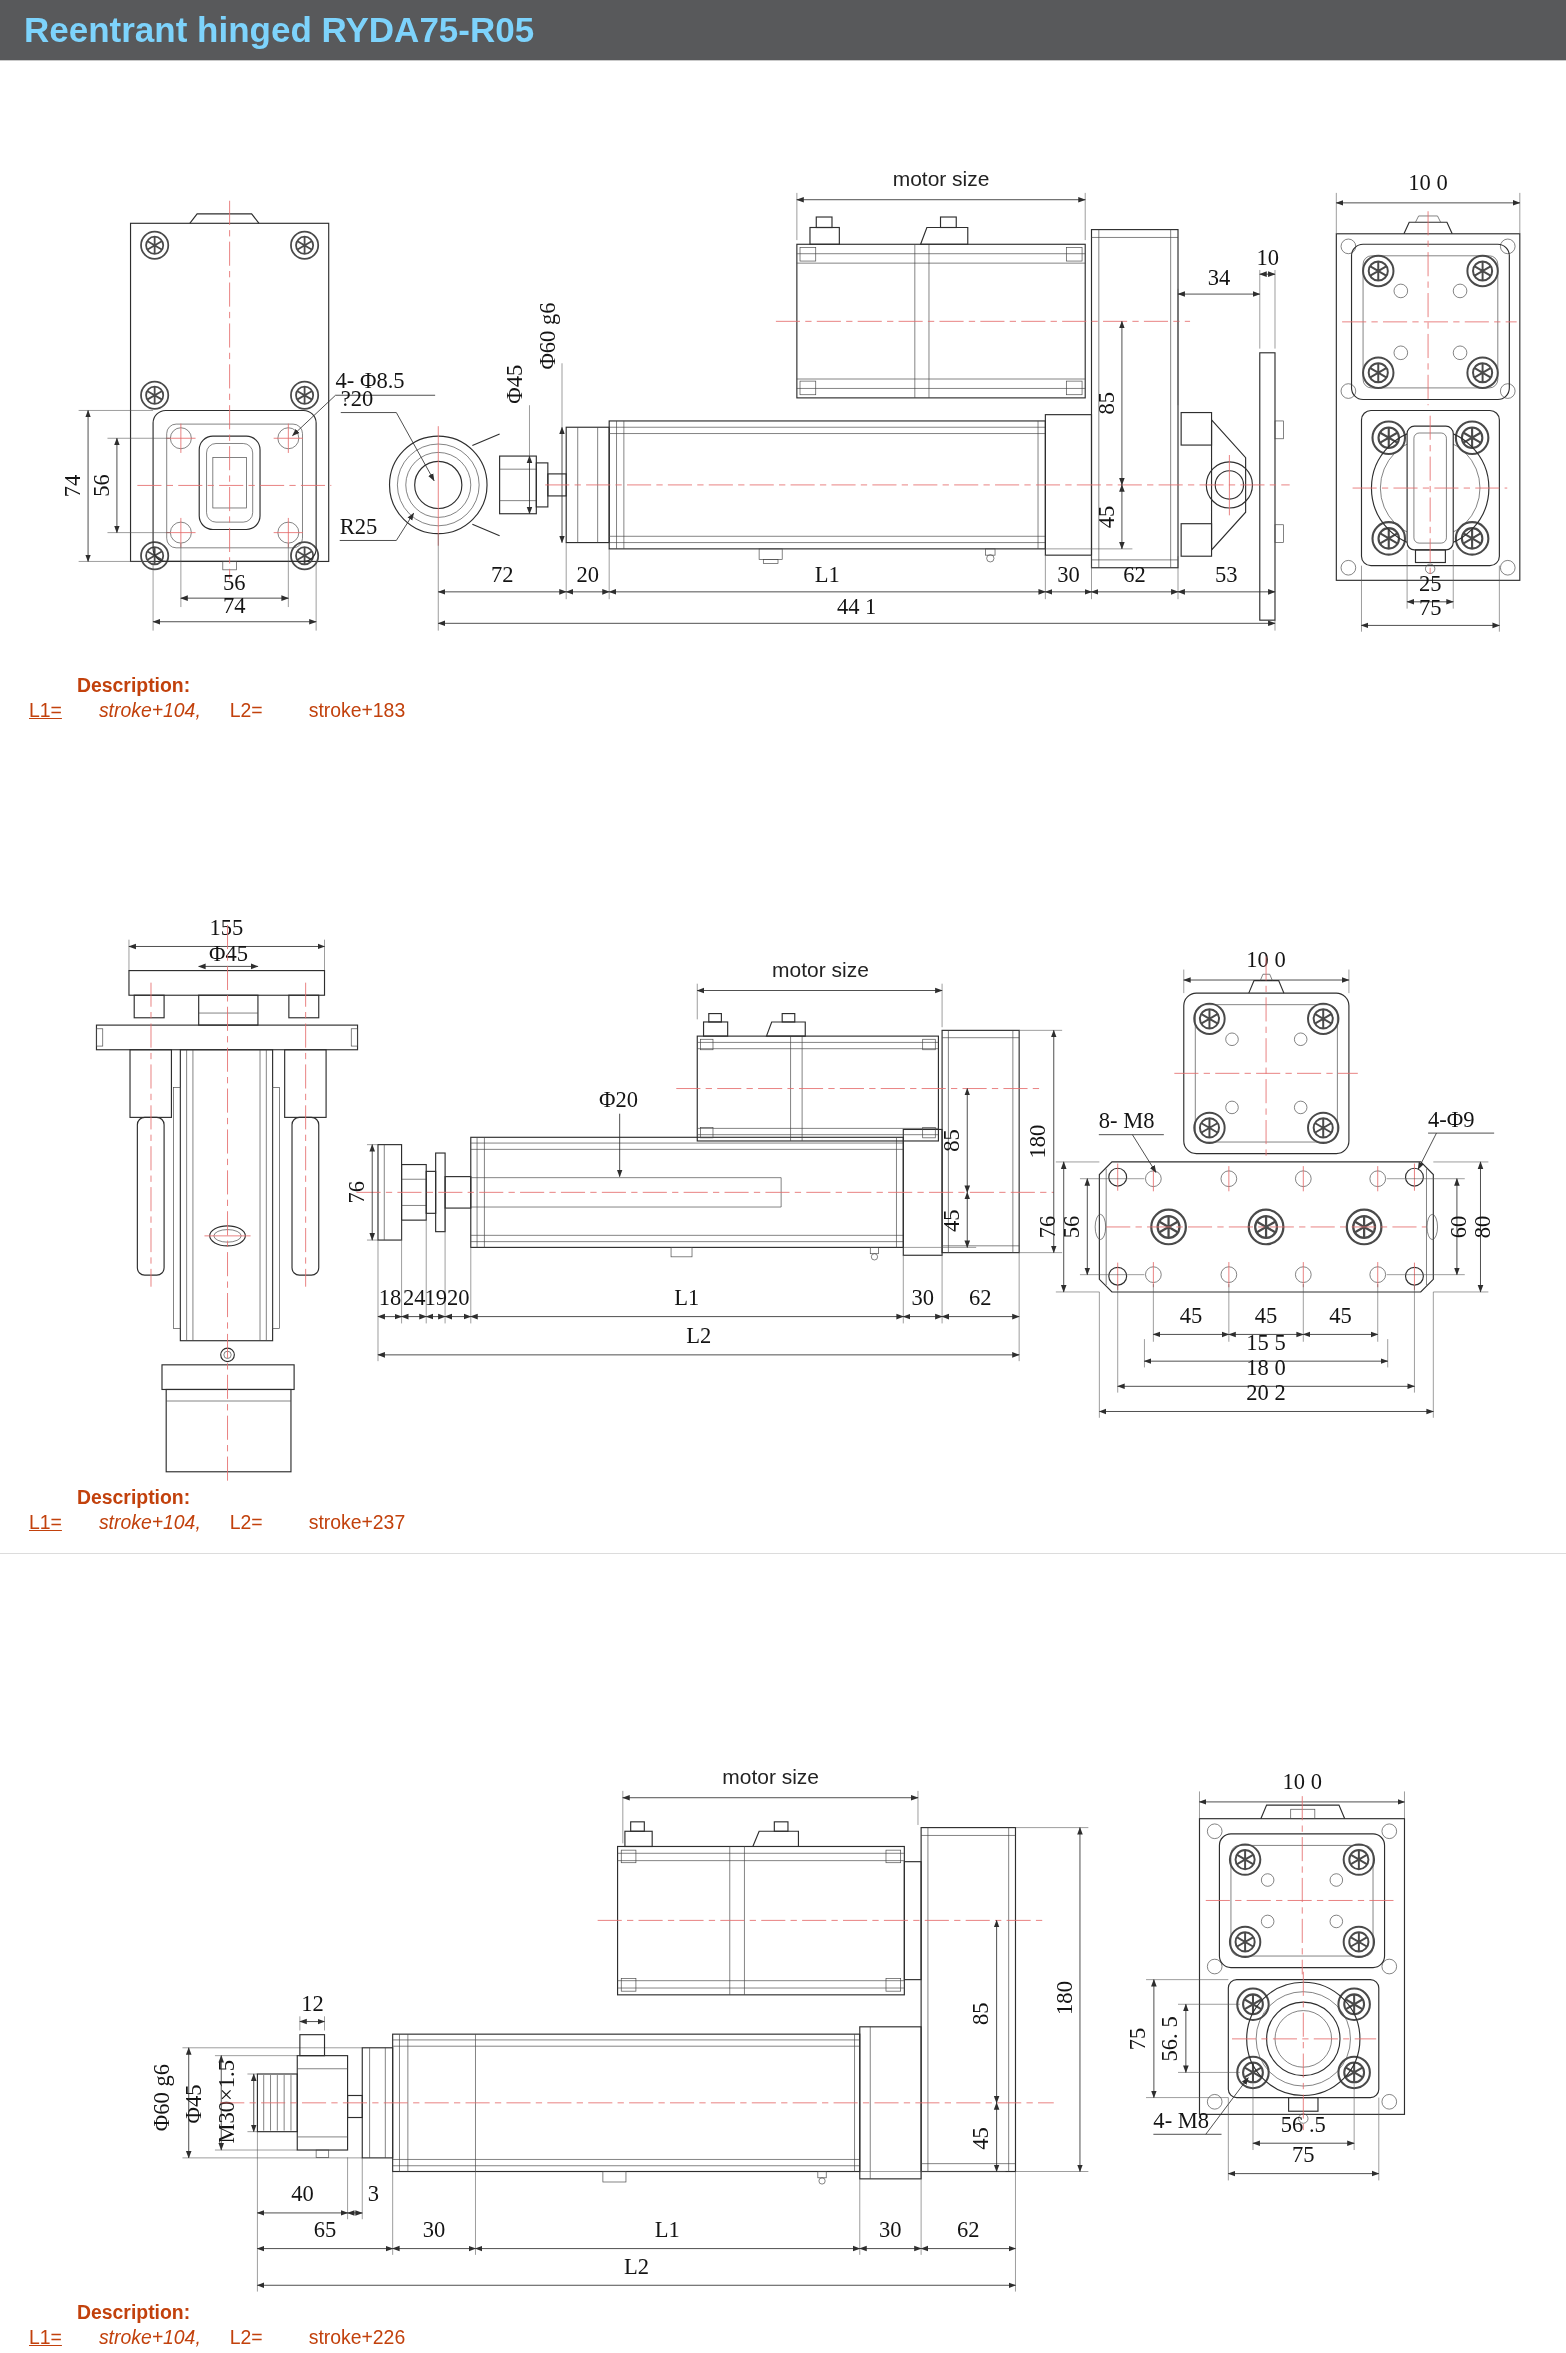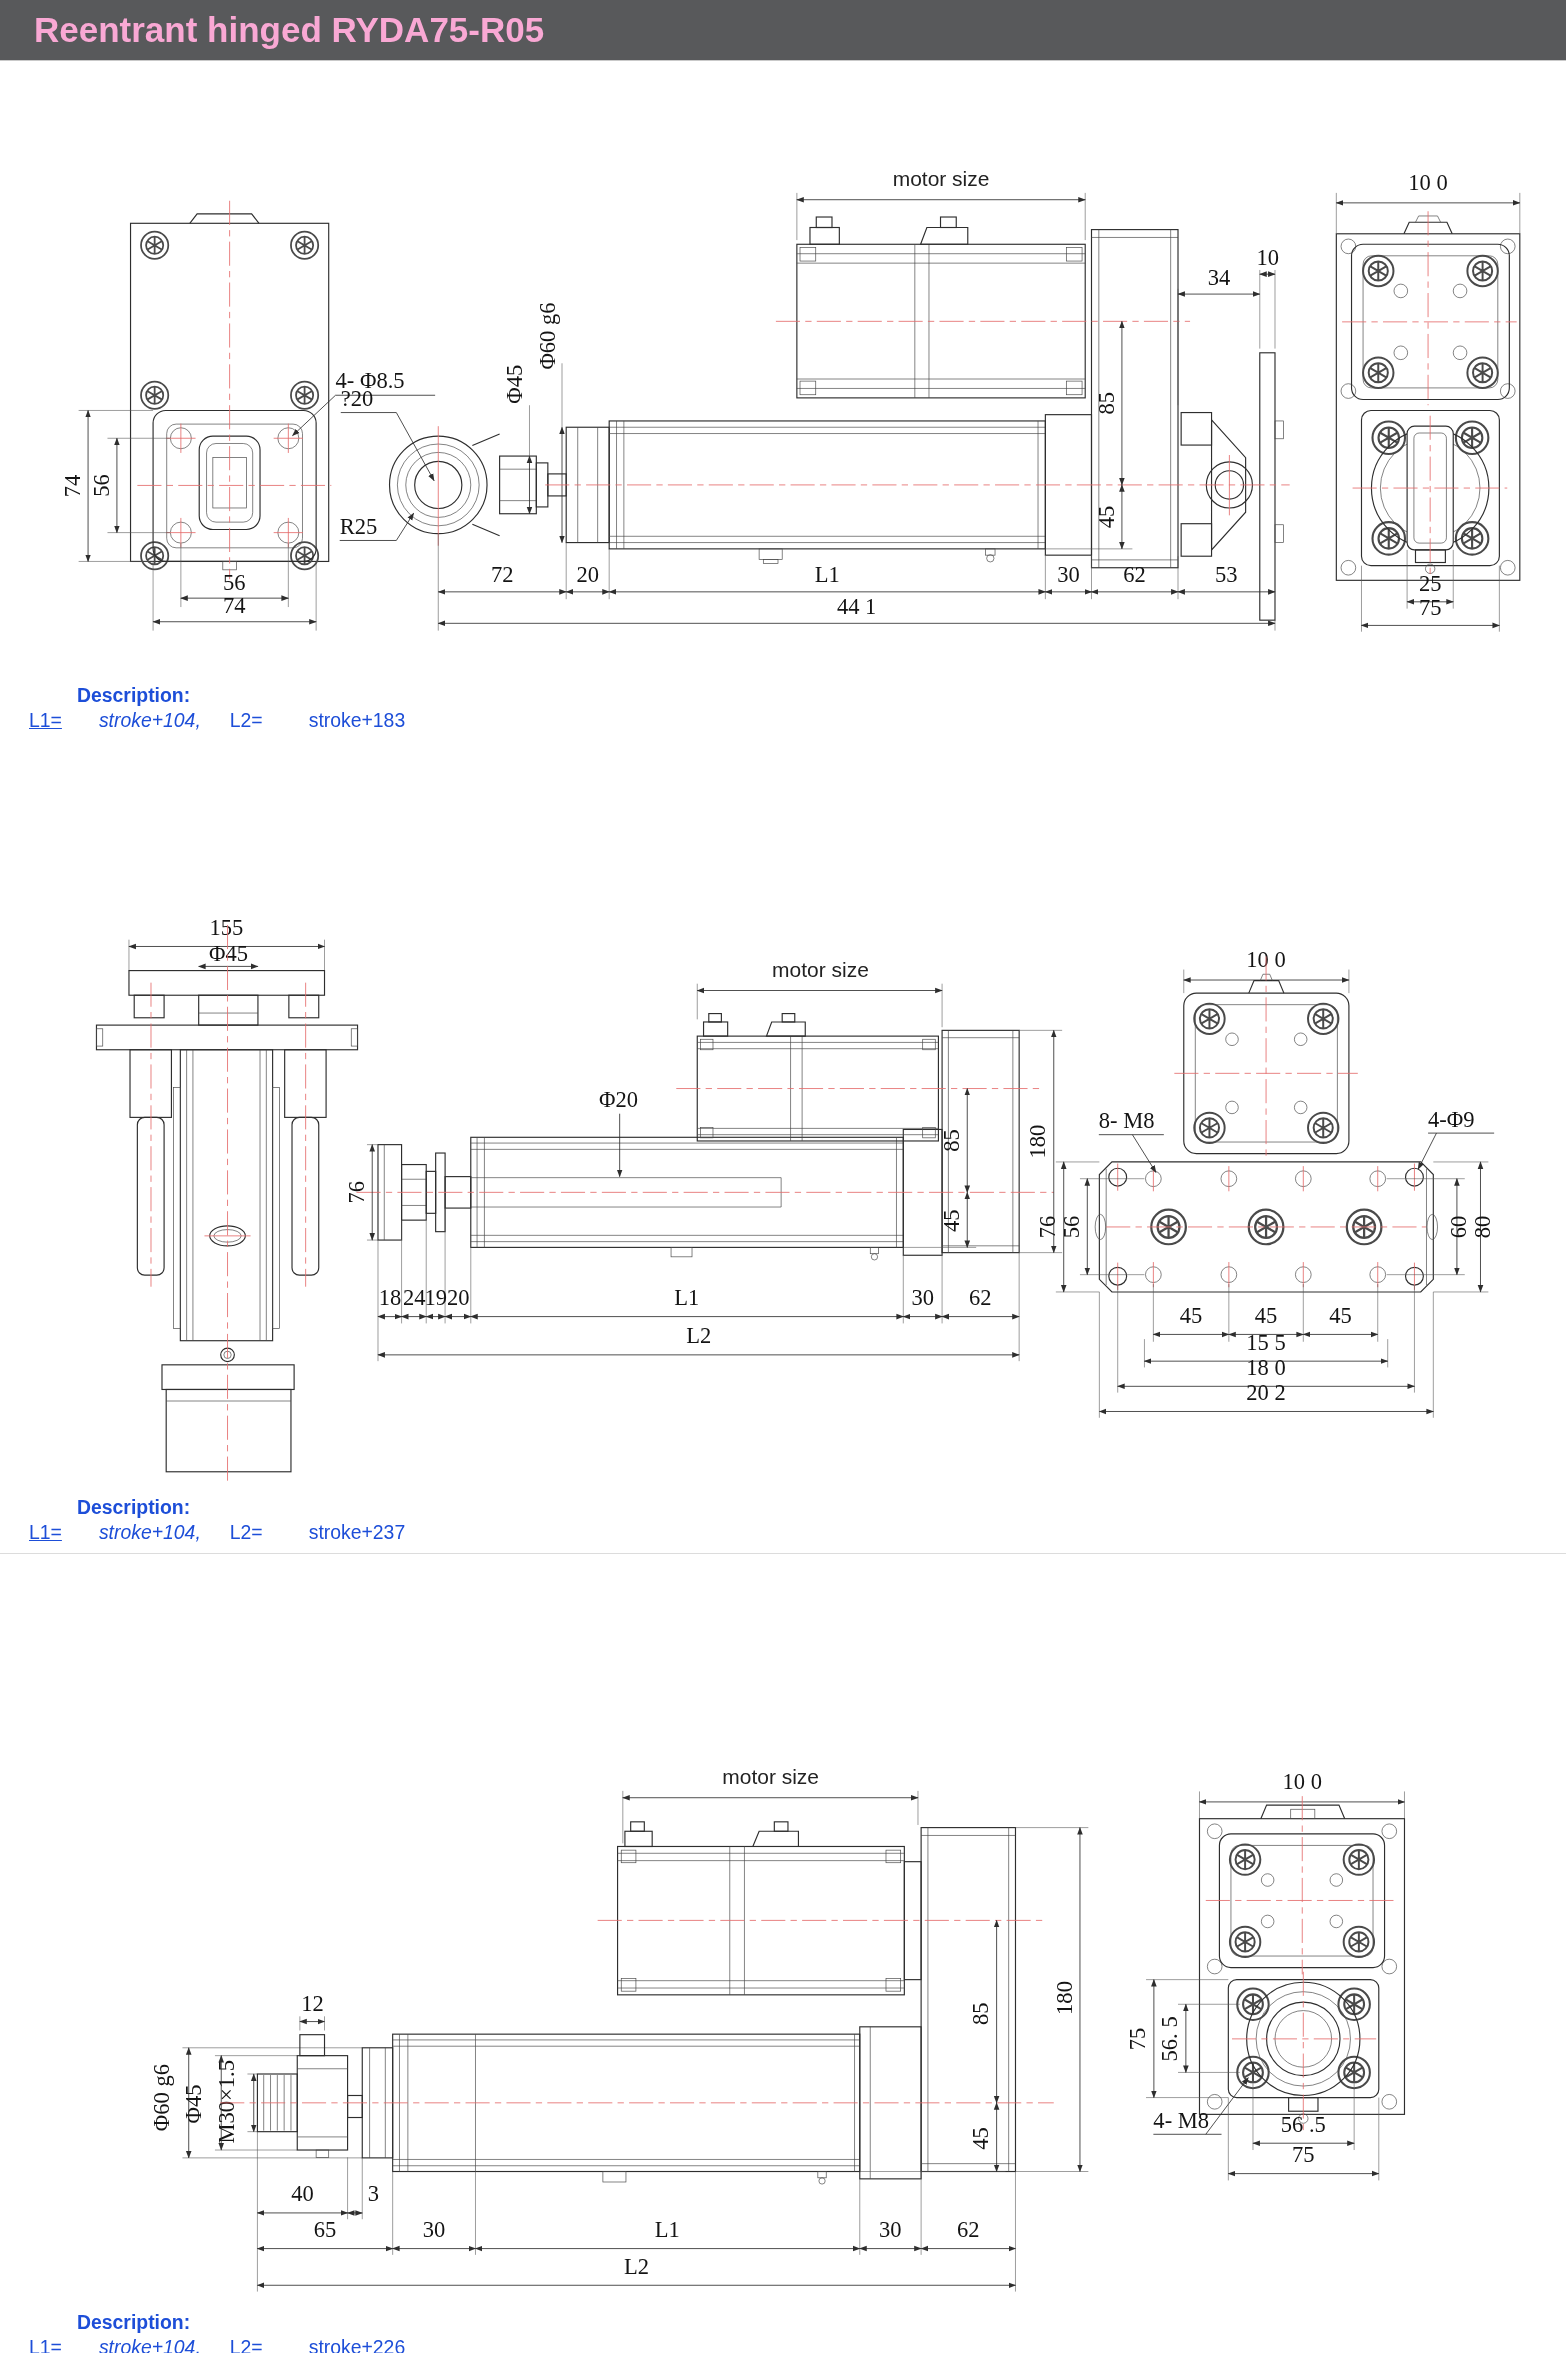--- a/index.html
+++ b/index.html
@@ -1,23 +1,23 @@
 <!DOCTYPE html>
 <html style="font-size:8.4px"><head>
 <meta charset="utf-8">
 <style>
   html,body{margin:0;padding:0;background:#fff;}
   #page{position:relative;width:1567px;height:2354px;background:#fff;overflow:hidden;
         font-family:"Liberation Sans",sans-serif;}
   .hbar{position:absolute;left:0;width:100%;height:60px;background:#58595b;
         border-bottom:1.6px solid #c9c9c9;display:flex;align-items:center;}
-  .hbar .ht{color:#f9a8d4;font-weight:bold;font-size:35px;padding-left:34px;letter-spacing:0px;
+  .hbar .ht{color:#7dd3fc;font-weight:bold;font-size:35px;padding-left:24px;letter-spacing:0px;
         font-family:"Liberation Sans",sans-serif;}
-  .desc{position:absolute;left:29px;color:#1d4ed8;font-size:19.4px;line-height:25px;
-        font-family:"Liberation Sans",sans-serif;margin-top:10px;}
+  .desc{position:absolute;left:29px;color:#c2410c;font-size:19.4px;line-height:25px;
+        font-family:"Liberation Sans",sans-serif;}
   .desc .dl1{margin-left:48px;font-weight:bold;}
   .desc .k{display:inline-block;}
   .desc .g1{margin-right:37px;text-decoration:underline;}
   .desc .g2{margin-right:29px;font-style:italic;}
   .desc .g3{margin-right:46px;}
   .sep{position:absolute;left:0;width:100%;height:0;border-top:1px solid #dcdcdc;}
   svg{position:absolute;left:0;}
   .ln{fill:none;stroke:#2e2e2e;stroke-width:2.2px;}
   .tn{fill:none;stroke:#4a4a4a;stroke-width:1.3px;}
   .dm{fill:none;stroke:#2e2e2e;stroke-width:1.6px;}

